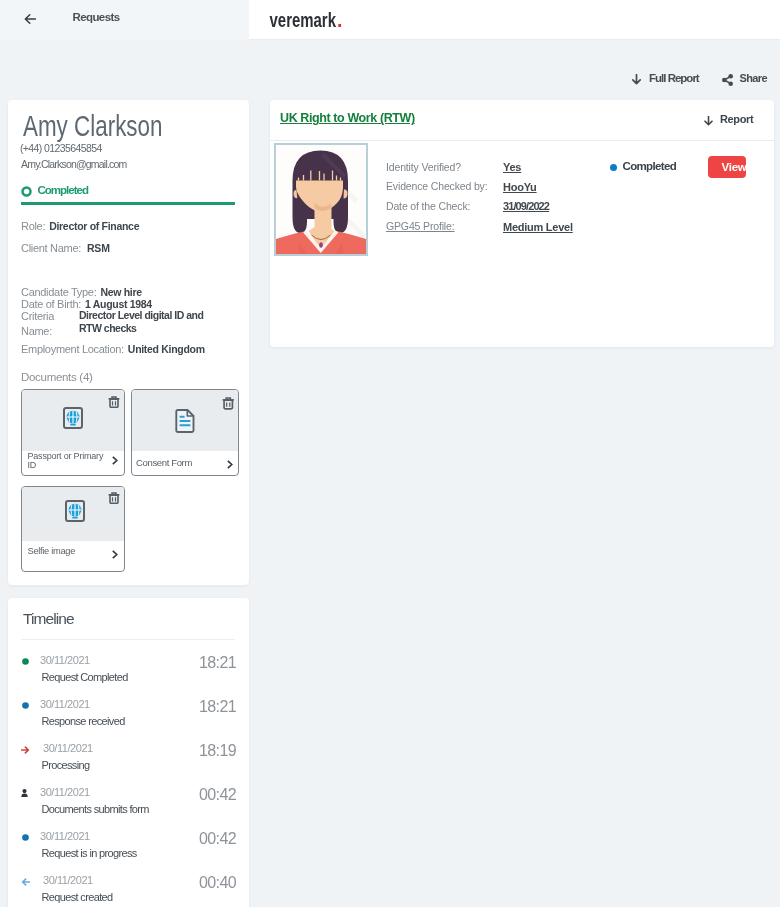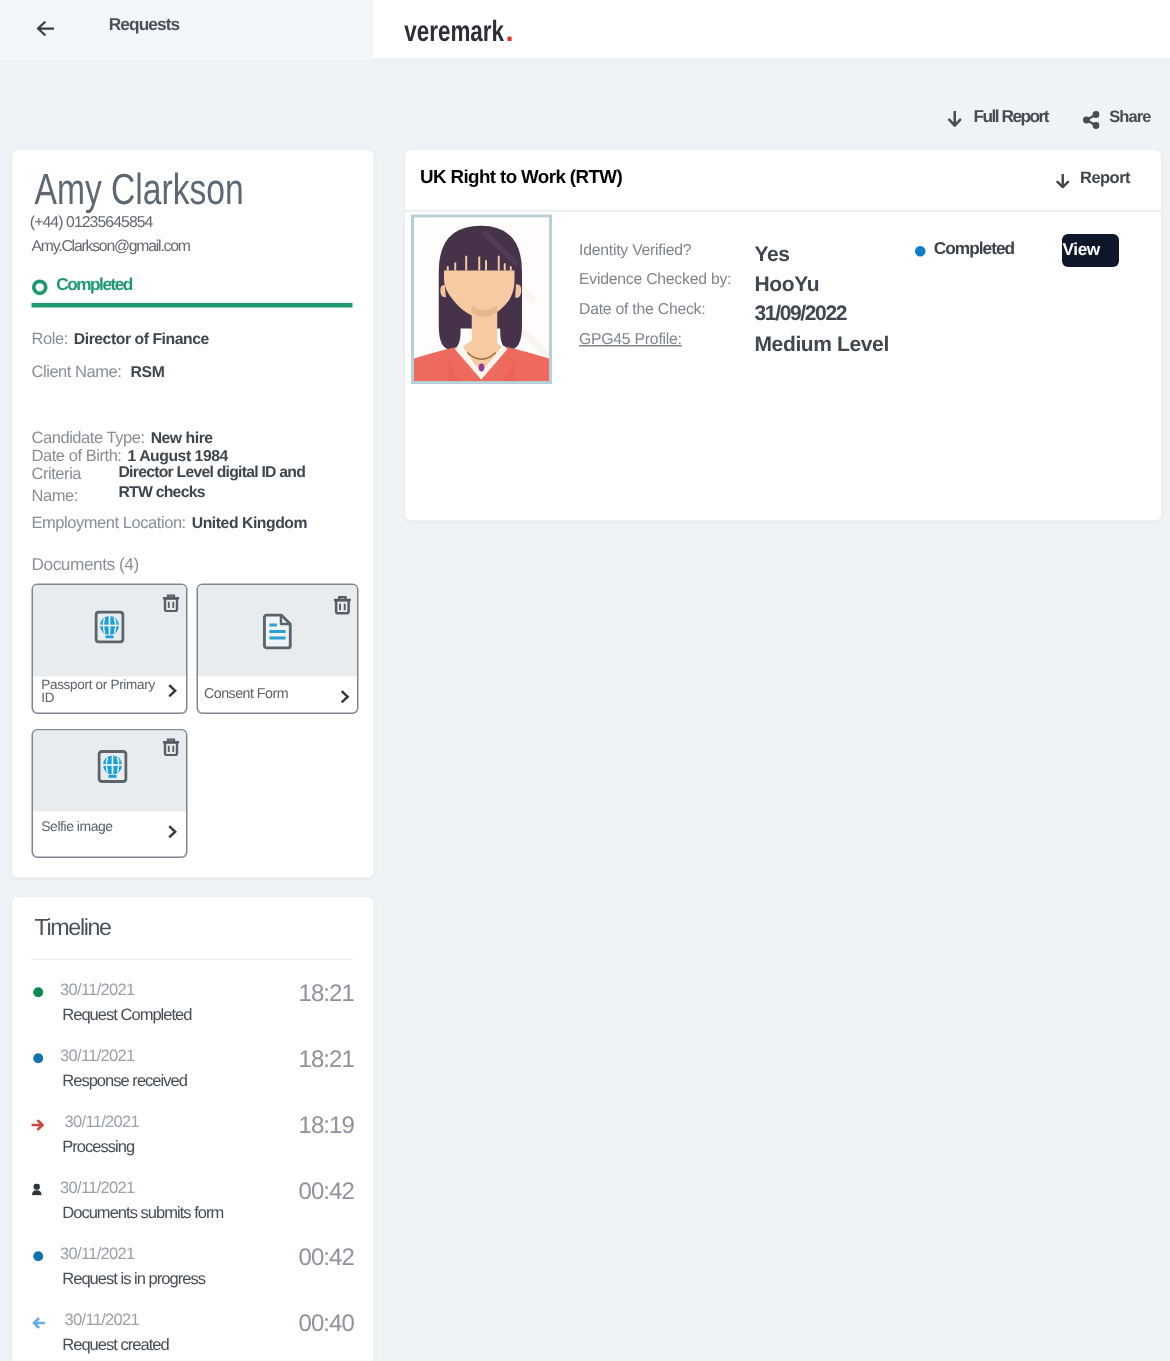--- a/index.html
+++ b/index.html
@@ -19,29 +19,29 @@
 .gline { position:absolute; left:21px; top:202px; width:214px; height:2.6px; background:#1d9a6f; }
 .drow { position:absolute; left:21px; font-size:11px; white-space:nowrap; }
 .drow .lbl { color:#878e94; letter-spacing:-0.3px; }
 .drow .val { color:#3e464d; font-weight:bold; font-size:10.5px; letter-spacing:-0.3px; margin-left:4px; }
 .clbl { position:absolute; left:21px; top:309.2px; font-size:11px; line-height:14.6px; letter-spacing:-0.3px; color:#878e94; }
 .cval { position:absolute; left:79px; top:308.8px; width:142px; font-size:10.5px; font-weight:bold; line-height:13.6px; letter-spacing:-0.5px; color:#3e464d; }
 .docshead { position:absolute; left:21px; top:370.5px; font-size:11.5px; letter-spacing:-0.3px; color:#8b9197; }
 .doccard { position:absolute; width:104px; border:1px solid #7f868d; border-radius:4px; background:#fff; }
 .doccard .gray { position:absolute; left:0; top:0; right:0; background:#e9ecef; border-radius:3px 3px 0 0; }
 .doccard .label { position:absolute; font-size:9px; line-height:8.6px; letter-spacing:-0.2px; color:#5a6167; }
-.hdr2 { position:absolute; left:10px; top:11.4px; font-size:12.5px; font-weight:bold; letter-spacing:-0.4px; color:#000000; }
+.hdr2 { position:absolute; left:10px; top:11.4px; font-size:12.5px; font-weight:bold; letter-spacing:-0.4px; color:#15803d;text-decoration:underline; }
 .reporttxt { position:absolute; left:450px; top:13.3px; font-size:11px; font-weight:bold; letter-spacing:-0.35px; color:#3f464c; }
 .hline { position:absolute; left:0; top:40px; width:100%; height:1px; background:#e9eced; }
 .avatarbox { position:absolute; left:4px; top:43px; width:94px; height:113px; border:2px solid #b7d0d8; background:#fdfdfd; }
 .rlbl { position:absolute; left:116px; font-size:10.5px; letter-spacing:-0.15px; color:#7e858b; }
-.rval { position:absolute; left:233px; font-size:14px; font-weight:bold; letter-spacing:-0.25px; color:#40474d; }
+.rval { position:absolute; left:233px; font-size:11px; font-weight:bold; letter-spacing:-0.25px; color:#40474d;text-decoration:underline; }
 .bluedot { position:absolute; left:339.7px; top:63.9px; width:7px; height:7px; border-radius:50%; background:#0d7cc9; }
 .compl { position:absolute; left:352.5px; top:60.3px; font-size:11.5px; font-weight:bold; letter-spacing:-0.65px; color:#3c434a; }
-.viewbtn { position:absolute; left:438.4px; top:55.6px; width:38px; height:22.5px; background:#0f172a; border-radius:4px; color:#fff; font-size:11.5px; font-weight:bold; text-align:left; line-height:22.5px; letter-spacing:-0.3px; }
+.viewbtn { position:absolute; left:438.4px; top:55.6px; width:38px; height:22.5px; background:#ef4444; border-radius:4px; color:#fff; font-size:11.5px; font-weight:bold; text-align:right; line-height:22.5px; letter-spacing:-0.3px; }
 .tl-title { position:absolute; left:23px; top:610px; font-size:15.5px; letter-spacing:-0.9px; color:#4a525a; }
 .tl-hr { position:absolute; left:21px; top:639px; width:214px; height:1px; background:#edeff1; }
 .tlitem { position:absolute; left:0; width:236px; height:36px; }
 .tlitem .date { position:absolute; left:40px; top:0; font-size:11px; letter-spacing:-0.45px; color:#9aa1a7; }
 .tlitem .time { position:absolute; right:0; top:0; font-size:16px; letter-spacing:-0.6px; color:#8d9399; }
 .tlitem .lab { position:absolute; left:41.5px; top:17px; font-size:11px; letter-spacing:-0.65px; color:#454d55; white-space:nowrap; }
 </style>
 </head>
 <body>
 

